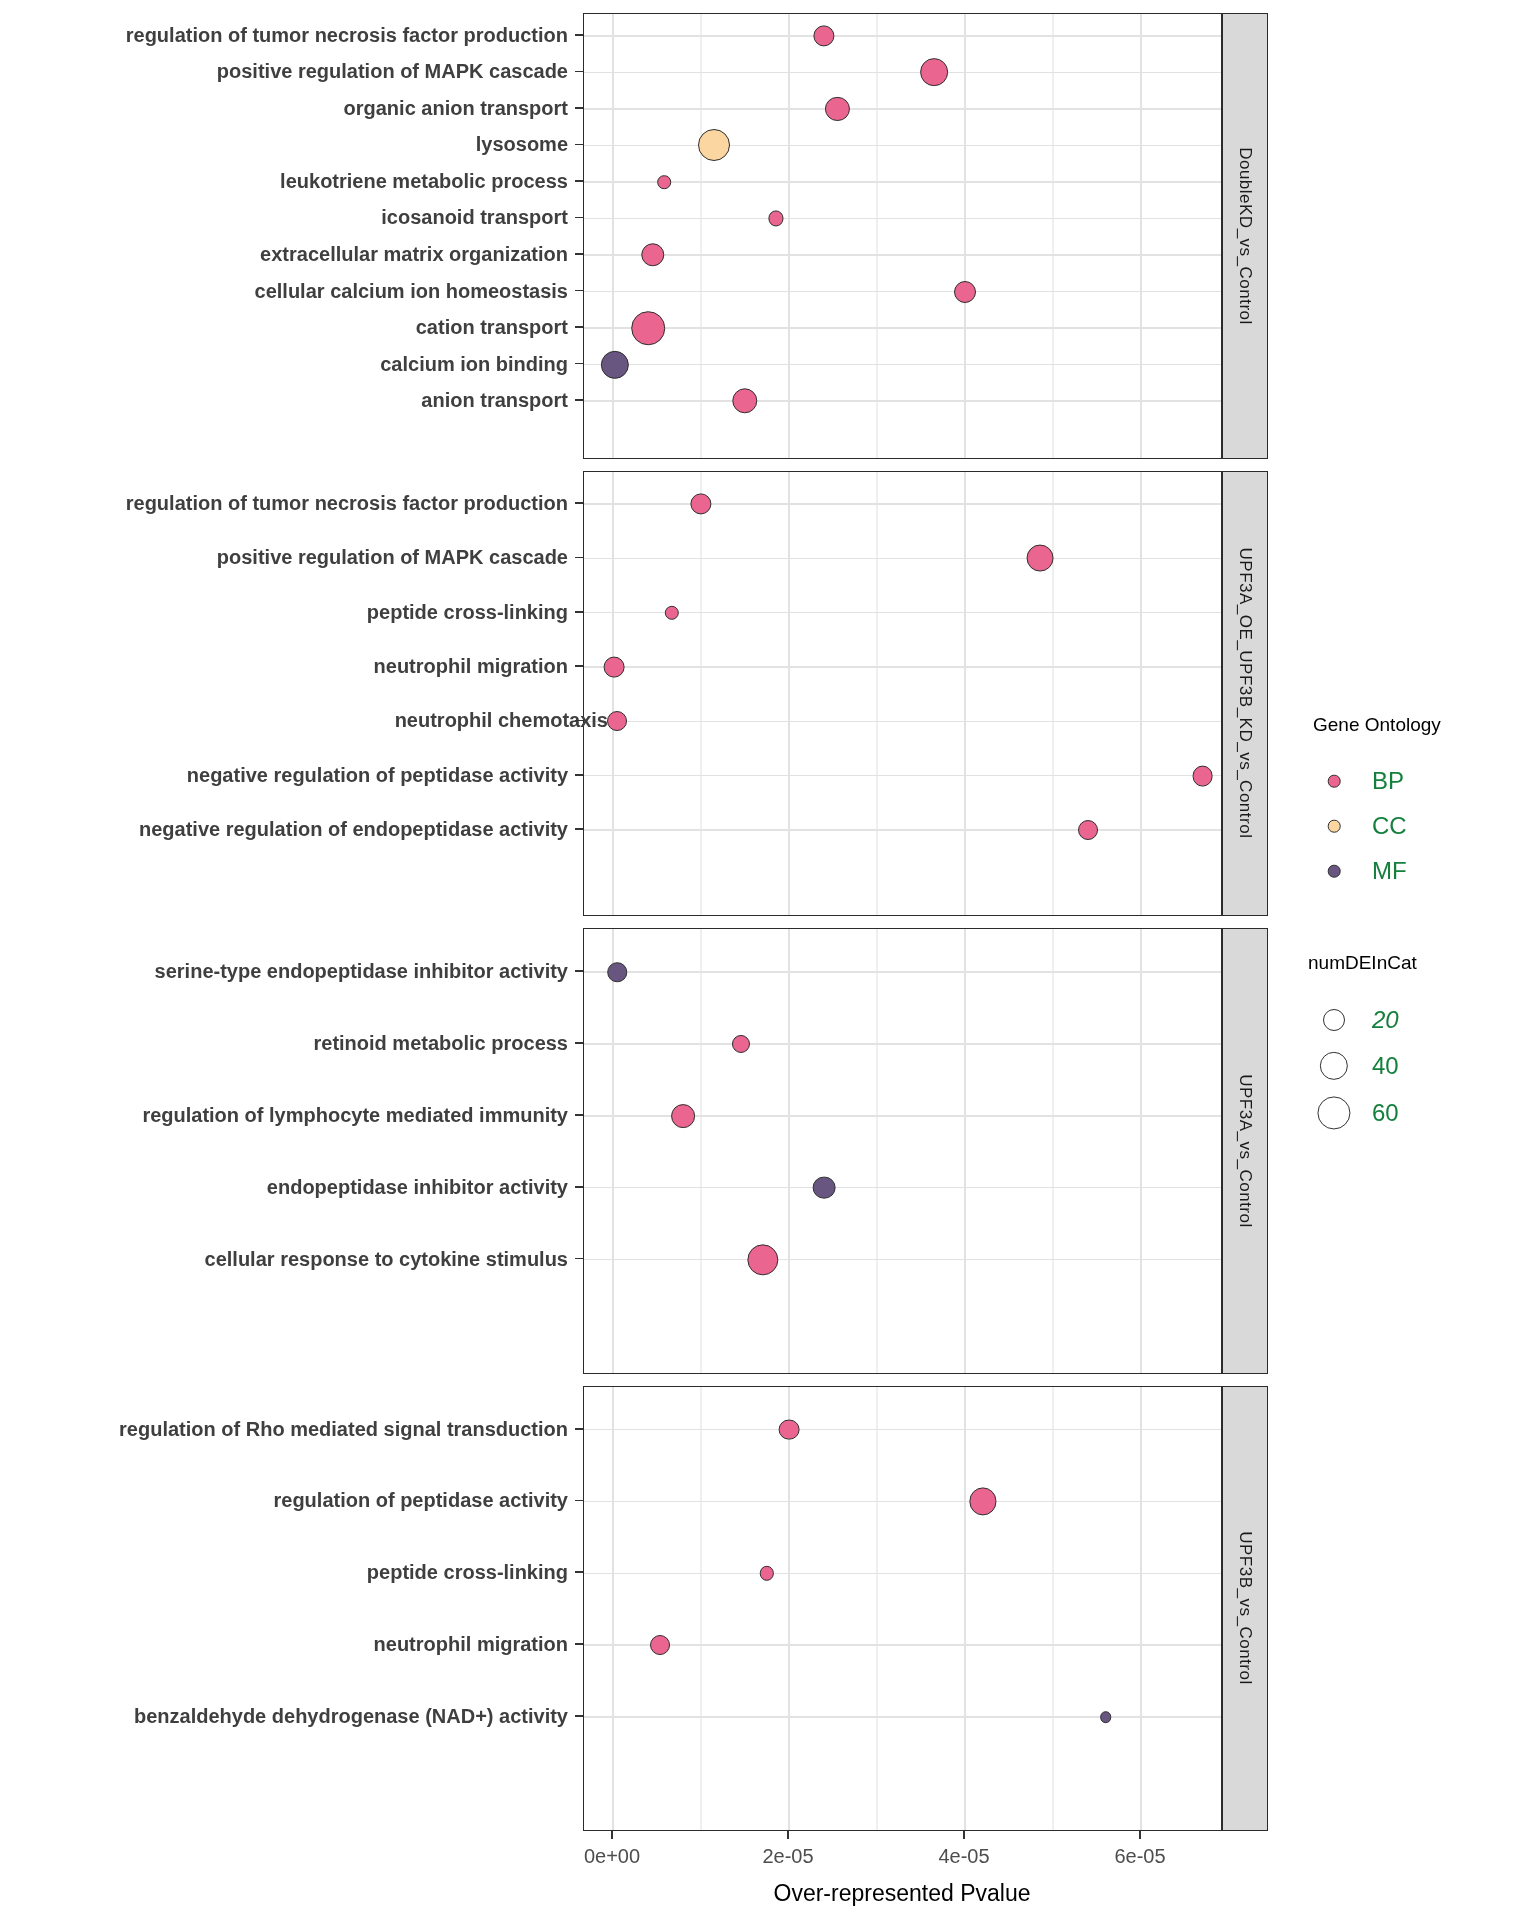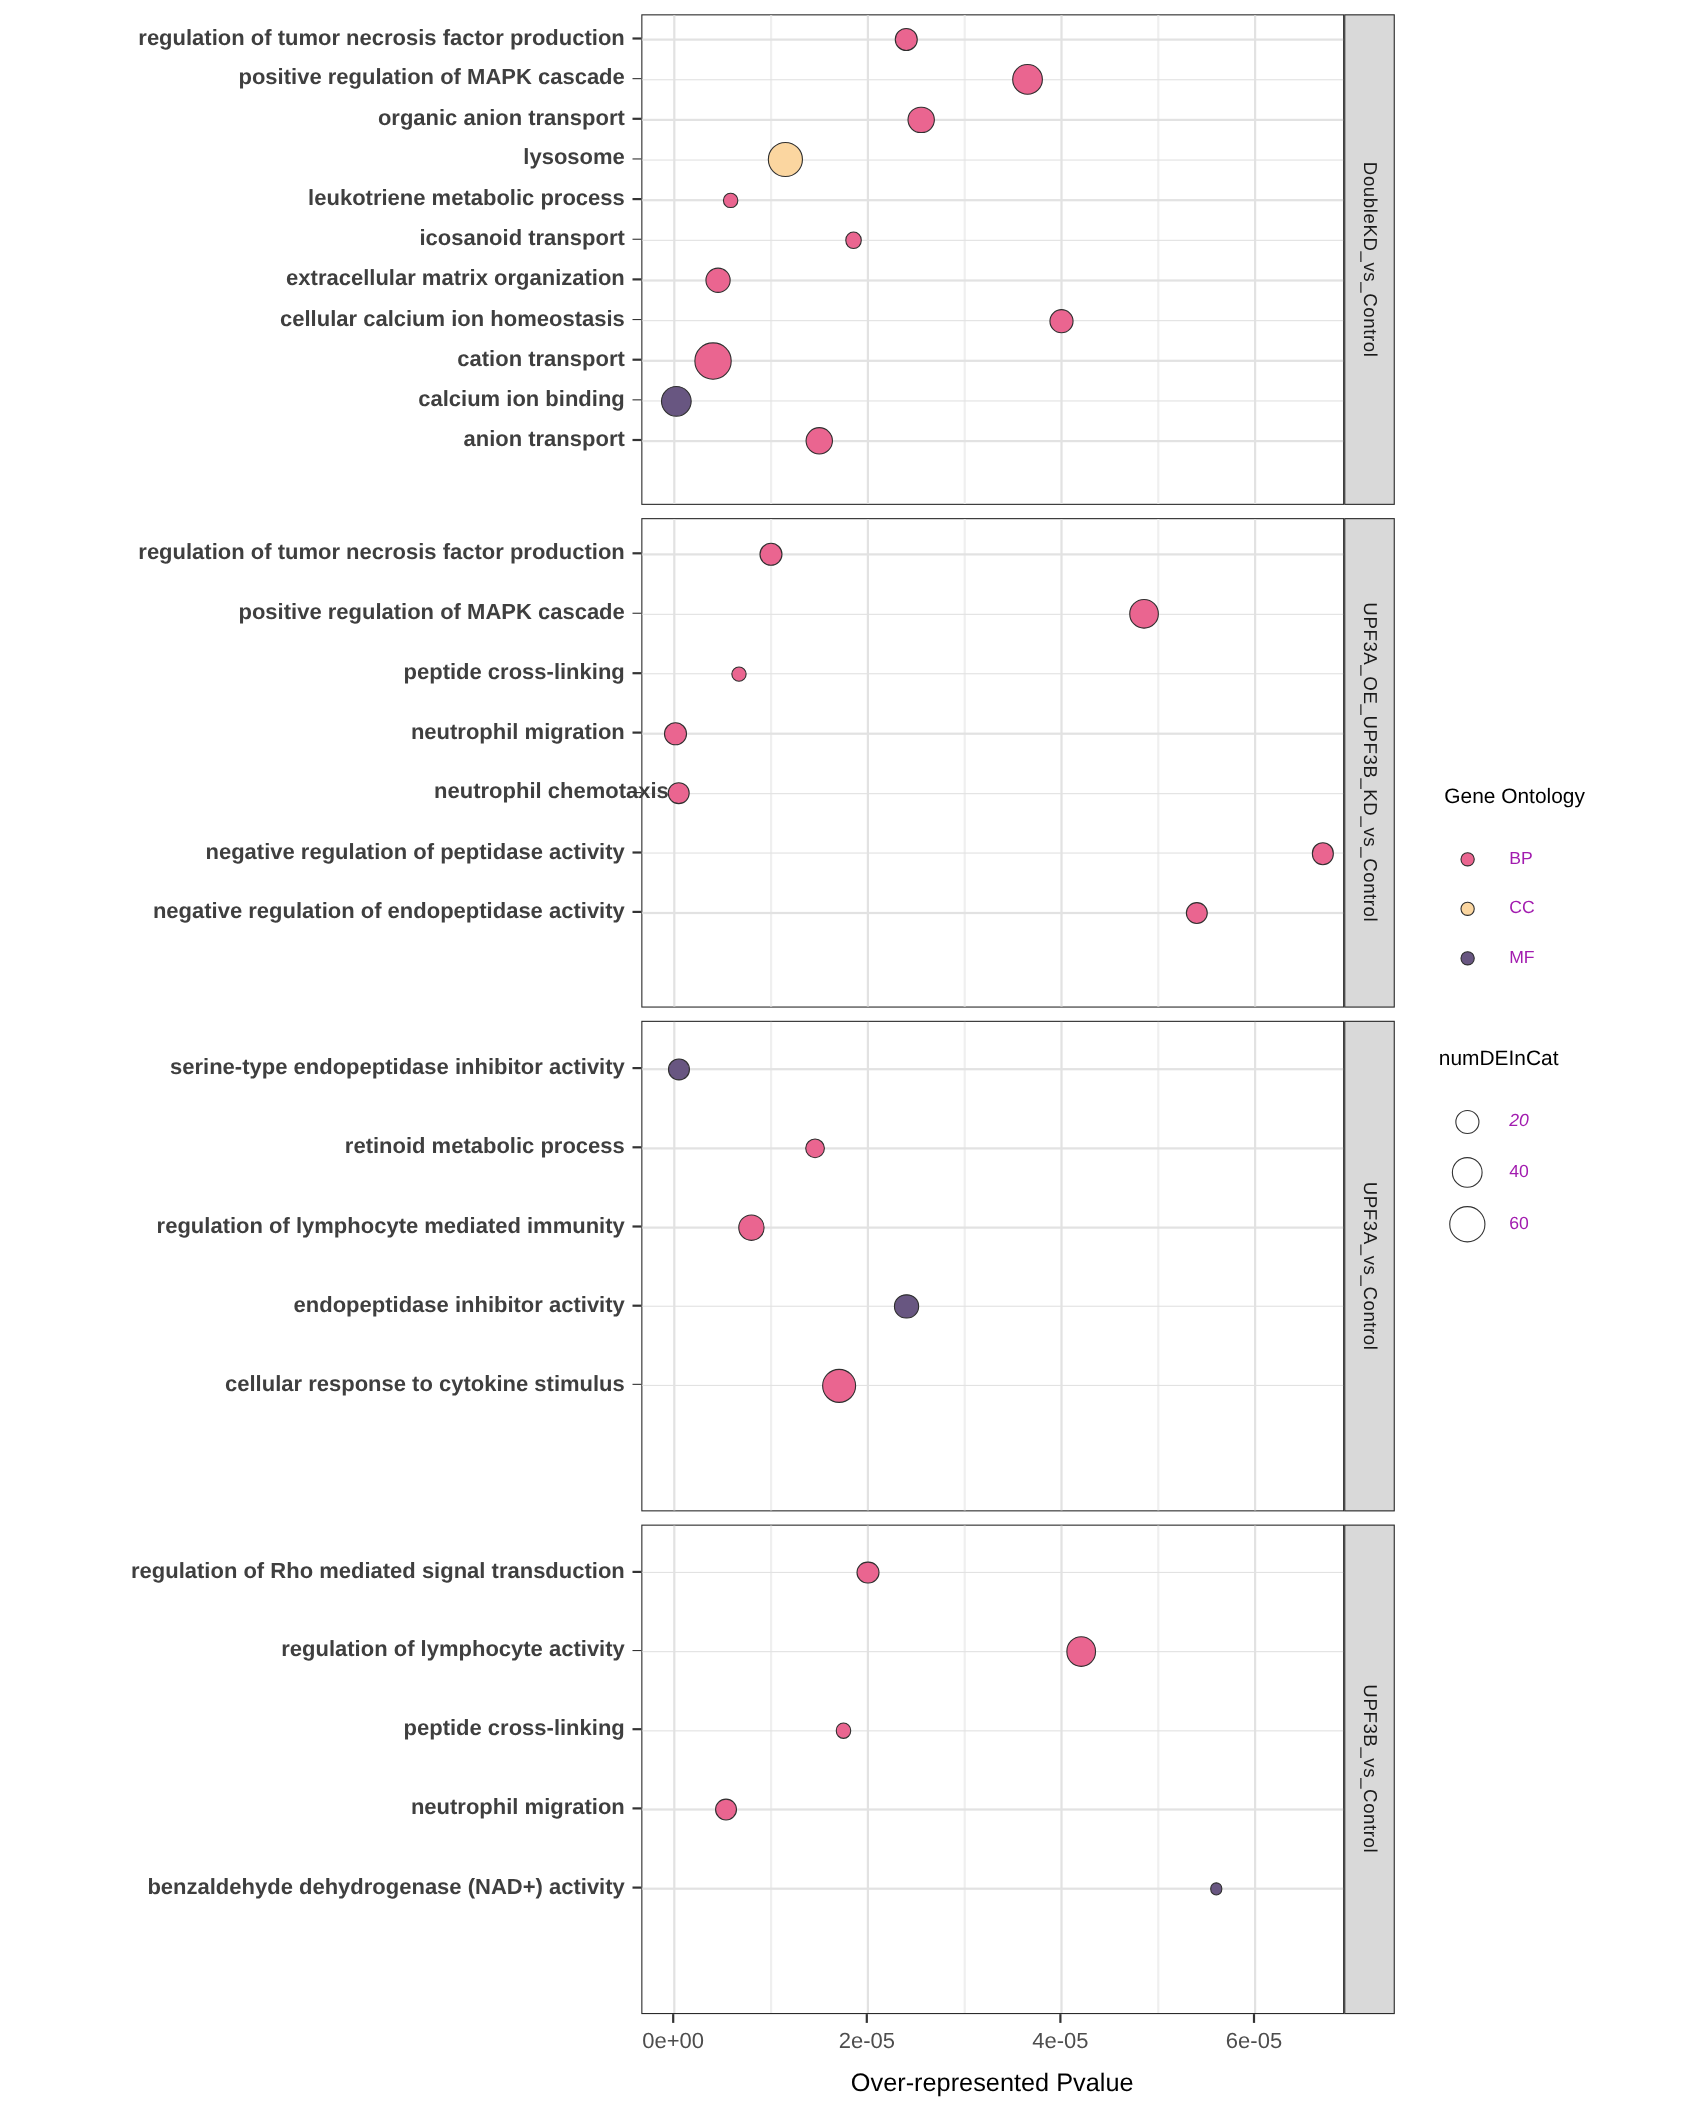--- a/index.html
+++ b/index.html
@@ -84,22 +84,22 @@
     position:absolute;
     border-radius:50%;
     border:1.5px solid #333333;
     background:#ffffff;
     box-sizing:border-box;
     transform:translate(-50%,-50%);
   }
   .legend-item-label{
     position:absolute;
     transform:translateY(-50%);
-    font-size:16px;
-    color:#a21caf;
+    font-size:24px;
+    color:#15803d;
     white-space:nowrap;
   }
 </style>
 </head>
 <body>
 
 <div id="figure">
   <div id="panels">
       <div class="panel" style="left: 583px; top: 13px; width: 639px; height: 445.5px;">
         <div class="gridline-x grid-minor" style="left: 116.3px;"></div>
@@ -248,21 +248,21 @@
       <div class="y-label" style="right: 968px; top: 1042.97px;">retinoid metabolic process</div>
       <div class="y-tick" style="left: 575px; top: 1042.07px; width: 8px;"></div>
       <div class="y-label" style="right: 968px; top: 1114.82px;">regulation of lymphocyte mediated immunity</div>
       <div class="y-tick" style="left: 575px; top: 1113.92px; width: 8px;"></div>
       <div class="y-label" style="right: 968px; top: 1186.68px;">endopeptidase inhibitor activity</div>
       <div class="y-tick" style="left: 575px; top: 1185.78px; width: 8px;"></div>
       <div class="y-label" style="right: 968px; top: 1258.53px;">cellular response to cytokine stimulus</div>
       <div class="y-tick" style="left: 575px; top: 1257.63px; width: 8px;"></div>
       <div class="y-label" style="right: 968px; top: 1428.61px;">regulation of Rho mediated signal transduction</div>
       <div class="y-tick" style="left: 575px; top: 1427.71px; width: 8px;"></div>
-      <div class="y-label" style="right: 968px; top: 1500.47px;">regulation of lymphocyte activity</div>
+      <div class="y-label" style="right: 968px; top: 1500.47px;">regulation of peptidase activity</div>
       <div class="y-tick" style="left: 575px; top: 1499.57px; width: 8px;"></div>
       <div class="y-label" style="right: 968px; top: 1572.32px;">peptide cross-linking</div>
       <div class="y-tick" style="left: 575px; top: 1571.42px; width: 8px;"></div>
       <div class="y-label" style="right: 968px; top: 1644.18px;">neutrophil migration</div>
       <div class="y-tick" style="left: 575px; top: 1643.28px; width: 8px;"></div>
       <div class="y-label" style="right: 968px; top: 1716.03px;">benzaldehyde dehydrogenase (NAD+) activity</div>
       <div class="y-tick" style="left: 575px; top: 1715.13px; width: 8px;"></div>
       <div class="x-tick" style="left: 611.1px; top: 1831px; height: 8px;"></div>
       <div class="x-tick-label" style="left: 612px; top: 1845px;">0e+00</div>
       <div class="x-tick" style="left: 787.1px; top: 1831px; height: 8px;"></div>

